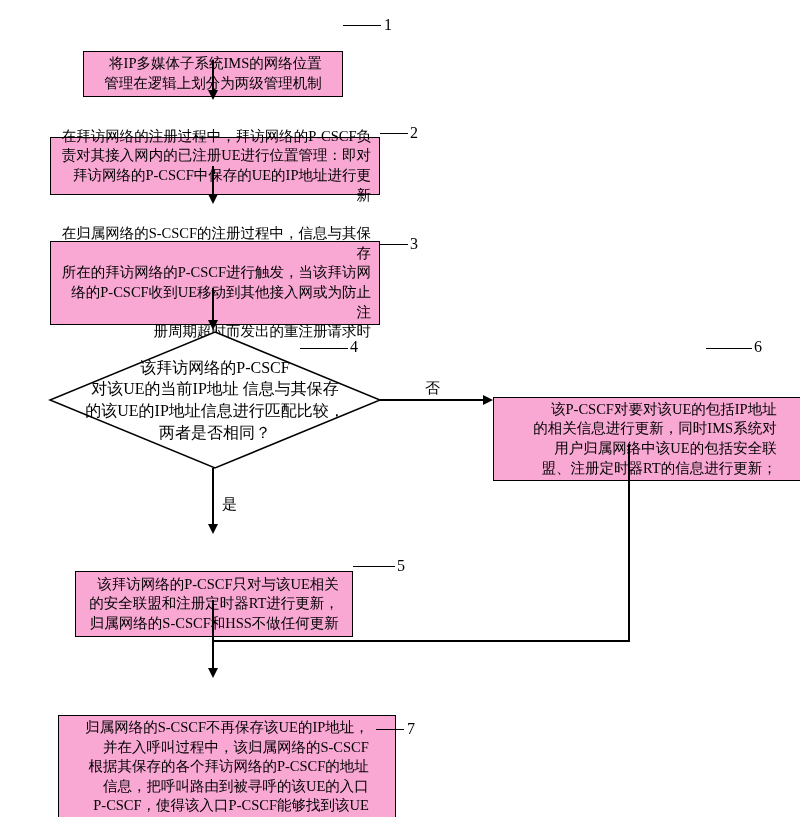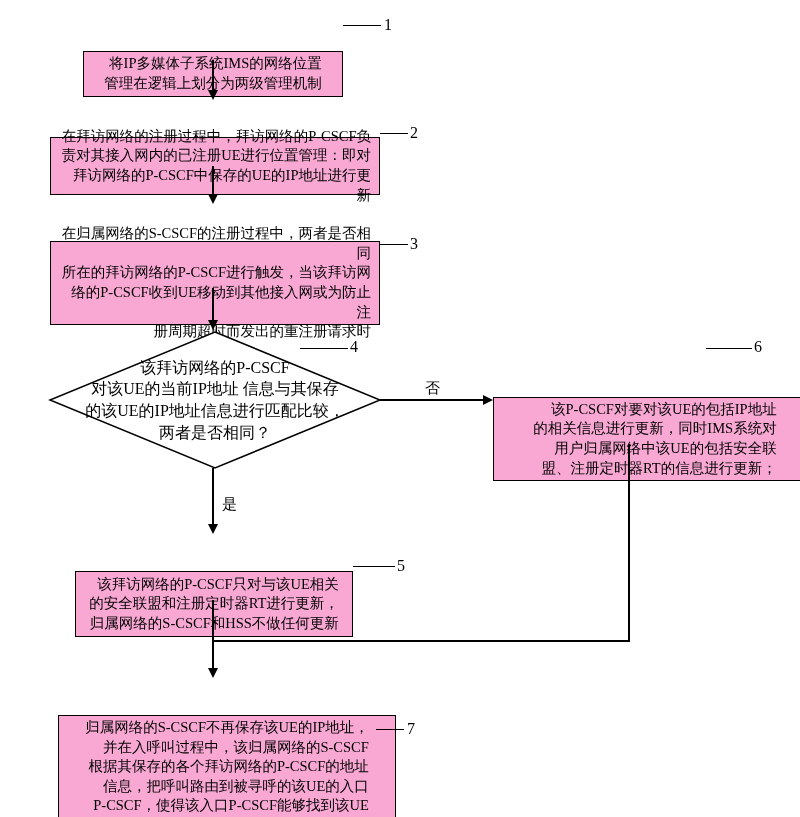--- a/index.html
+++ b/index.html
@@ -100,21 +100,21 @@
 责对其接入网内的已注册UE进行位置管理：即对
 拜访网络的P-CSCF中保存的UE的IP地址进行更新</span>
   </div>
   <div class="leader-line" style="left:380px; top:133px; width:28px;"></div>
   <div class="label-num" style="left:410px; top:124px;">2</div>
 
   <div class="arrow-line" style="left:212px; top:166px; width:2px; height:30px;"></div>
   <div class="arrow-head" style="left:208px; top:194px;"></div>
 
   <div class="box" style="left:50px; top:204px; width:330px; height:84px;">
-    <span style="white-space:pre-line;">在归属网络的S-CSCF的注册过程中，两者是否相同
+    <span style="white-space:pre-line;">在归属网络的S-CSCF的注册过程中，信息与其保存
 所在的拜访网络的P-CSCF进行触发，当该拜访网
 络的P-CSCF收到UE移动到其他接入网或为防止注
 册周期超时而发出的重注册请求时</span>
   </div>
   <div class="leader-line" style="left:380px; top:244px; width:28px;"></div>
   <div class="label-num" style="left:410px; top:235px;">3</div>
 
   <div class="arrow-line" style="left:212px; top:288px; width:2px; height:34px;"></div>
   <div class="arrow-head" style="left:208px; top:320px;"></div>
 

